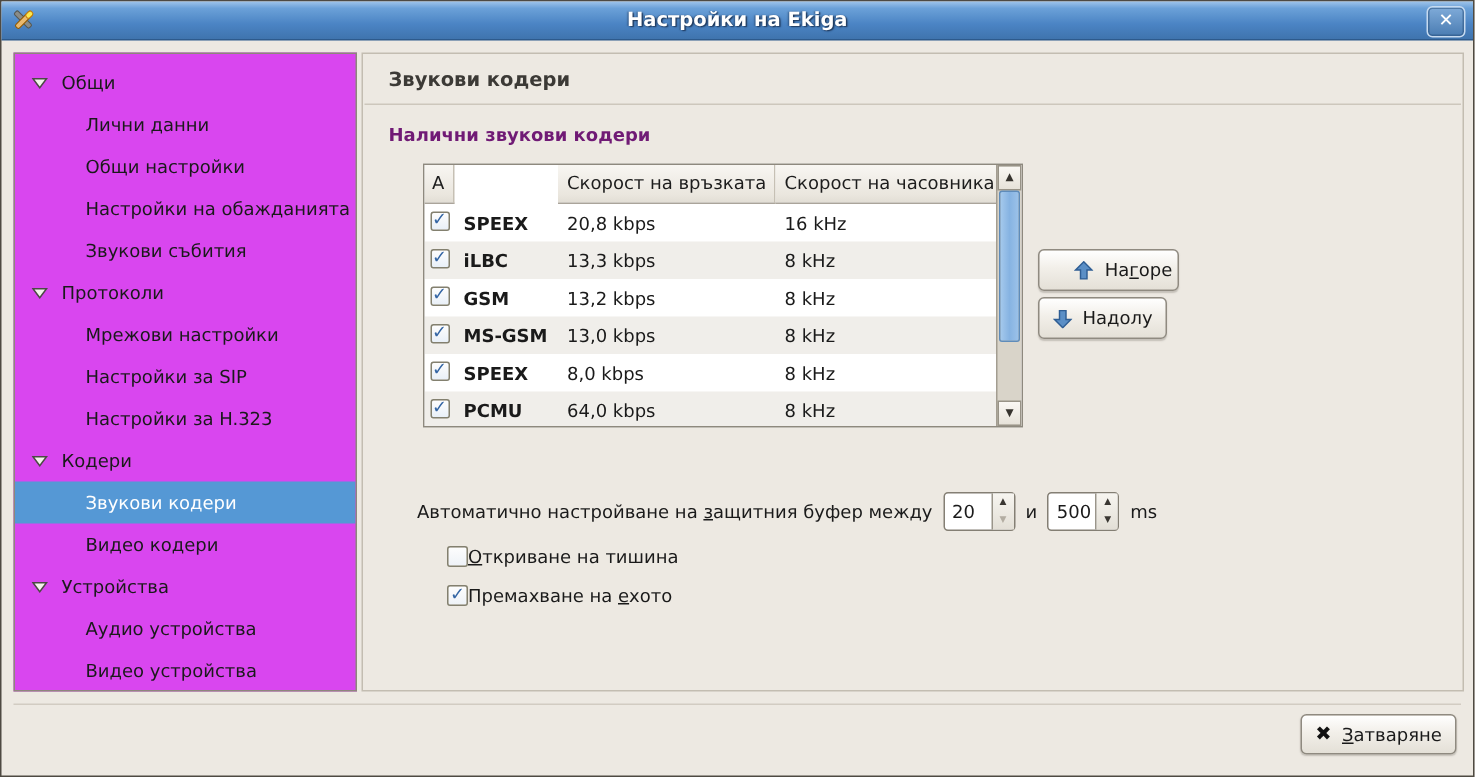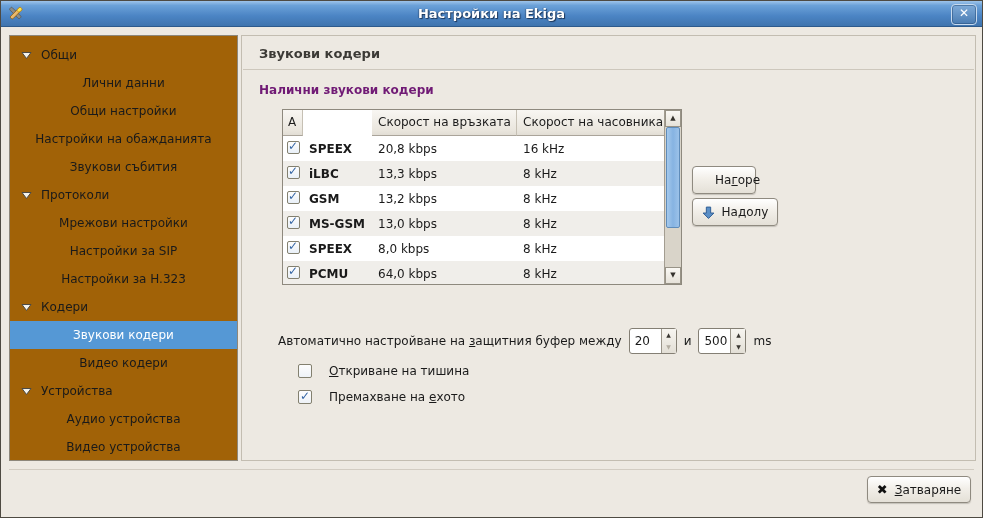--- a/index.html
+++ b/index.html
@@ -25,26 +25,26 @@
   .titlebar .close-btn{
     position:absolute;right:5px;top:3px;width:24px;height:19px;
     border:1px solid #c6daef;border-radius:4px;
     background:linear-gradient(180deg,#7fabd9,#4a7cb2);
     color:#fff;font-weight:bold;font-size:12px;line-height:17px;text-align:center;
     box-shadow:inset 0 0 0 1px rgba(40,80,125,.55);cursor:default;
   }
   
   .sidebar{
     position:absolute;left:8px;top:34px;width:229px;height:426px;
-    background:#a16207;border:1px solid #8d877b;box-sizing:border-box;
+    background:#d946ef;border:1px solid #8d877b;box-sizing:border-box;
     padding-top:5px;overflow:hidden;
   }
   .tree-row{height:28px;display:flex;align-items:center;white-space:nowrap;}
   .tree-row.cat{padding-left:11px;gap:9px;}
-  .tree-row.child{justify-content:center;}
+  .tree-row.child{padding-left:47px;}
   .tree-row.selected{background:#5598d5;color:#fff;}
   .expander{width:11px;height:11px;flex:0 0 auto;}
   
   .main{
     position:absolute;left:240px;top:34px;width:735px;height:426px;
     border:1px solid #c3bdb1;box-sizing:border-box;background:#ede9e2;
   }
   .main-title{position:absolute;left:17px;top:10px;font-weight:bold;font-size:13px;color:#3c3a36;}
   .main-sep{position:absolute;left:1px;right:1px;top:33px;height:0;border-top:1px solid #cdc7bc;}
   .sect-heading{position:absolute;font-weight:bold;color:#701a75;}
@@ -97,37 +97,37 @@
     border:1px solid #5f8cba;border-radius:2px;box-sizing:border-box;
   }
   
   .btn{
     position:absolute;display:flex;align-items:center;justify-content:center;gap:7px;
     background:linear-gradient(180deg,#ffffff,#f2efe9 45%,#e4e0d7);
     border:1px solid #8f8a80;border-radius:4px;box-sizing:border-box;
     font-size:12px;color:#1a1a1a;cursor:default;
     box-shadow:0 1px 1px rgba(120,115,105,.35);
   }
-  .btn-up{left:450px;top:130px;width:64px;height:28px;padding-left:20px;}
+  .btn-up{left:450px;top:130px;width:94px;height:28px;padding-left:20px;}
   .btn-down{left:450px;top:162px;width:86px;height:28px;}
   .u{text-decoration:underline;}
   
   .buffer-row{position:absolute;left:36px;top:291px;height:27px;display:flex;align-items:center;gap:7px;white-space:nowrap;}
   .spin{
     width:48px;height:26px;background:#fff;border:1px solid #847f74;border-radius:3px;
     box-sizing:border-box;position:relative;display:inline-block;
   }
   .spin .val{position:absolute;left:5px;top:0;line-height:24px;}
   .spin .arrows{
     position:absolute;right:0;top:0;bottom:0;width:14px;border-left:1px solid #9a958a;
     background:linear-gradient(180deg,#f7f5f0,#e3dfd6);display:flex;flex-direction:column;
   }
   .spin .arrows div{flex:1;font-size:6px;line-height:11px;text-align:center;color:#3a3732;}
   .spin .arrows .dim{color:#b3ada2;}
-  .check-row{position:absolute;display:flex;align-items:center;gap:17px;height:16px;}
+  .check-row{position:absolute;display:flex;align-items:center;gap:0;height:16px;}
   .cr-silence{left:56px;top:327px;}
   .cr-echo{left:56px;top:353px;}
   .cbx14{width:14px;height:14px;background:linear-gradient(180deg,#fdfdfd,#eef2f7);border:1px solid #83806f;border-radius:2px;box-sizing:border-box;position:relative;}
   .cbx14 .mark{position:absolute;left:1px;top:-2px;font-size:12px;font-weight:bold;color:#3465a4;}
   
   .footer-sep{position:absolute;left:8px;right:8px;top:468px;height:0;border-top:1px solid #d2ccc2;}
   .btn-close{left:866px;top:475px;width:104px;height:27px;}
   .x-icon{font-weight:bold;font-size:13px;color:#111;}
 </style>
 </head>

